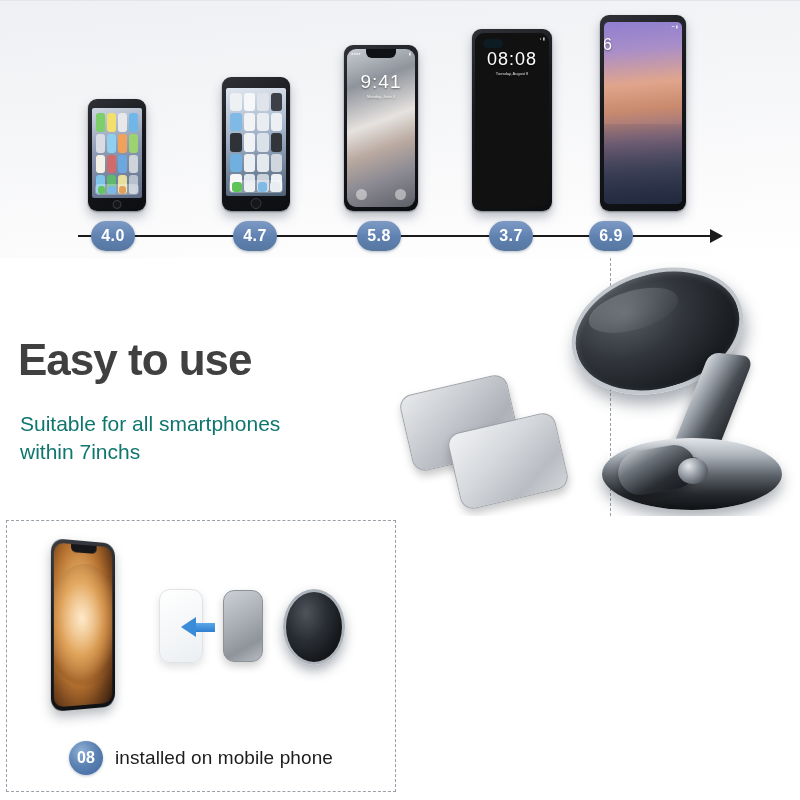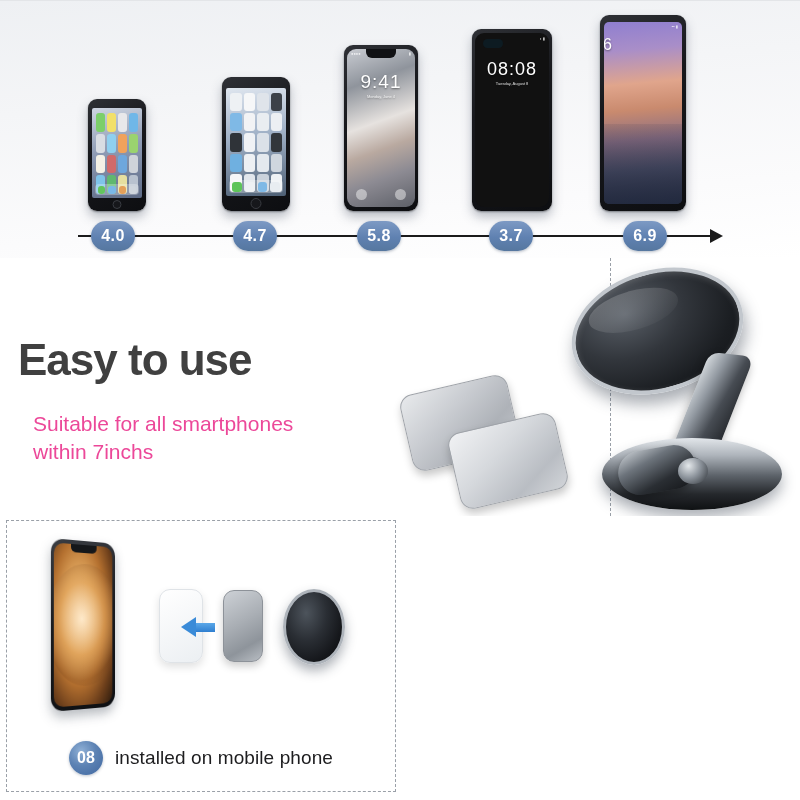--- a/index.html
+++ b/index.html
@@ -86,22 +86,22 @@
   .mid-divider {
     position:absolute; left:610px; top:0; width:0; height:258px;
     border-left:1px dashed #9aa0a8;
   }
   .headline {
     position:absolute; left:18px; top:80px;
     font-size:44px; line-height:1; font-weight:700; letter-spacing:-1px;
     color:#404040;
   }
   .subline {
-    position:absolute; left:33px; top:152px; width:360px;
-    font-size:21px; line-height:1.32; color:#ec4899; font-weight:400;
+    position:absolute; left:20px; top:152px; width:360px;
+    font-size:21px; line-height:1.32; color:#0f766e; font-weight:400;
   }
 
   
   .plates { position:absolute; left:405px; top:378px; width:175px; height:130px; }
   .plate {
     position:absolute; width:110px; height:78px; border-radius:13px;
     background:linear-gradient(145deg,#e8eaec 0%,#c9ccd1 38%,#aeb2b8 70%,#c6c9ce 100%);
     border:1px solid #9fa3a9;
     box-shadow:0 5px 8px rgba(0,0,0,.22);
   }
@@ -351,21 +351,21 @@
       </div>
 
       <div class="phone" style="left:472px;width:80px;height:182px;">
         <div class="body">
           <div class="screen" style="left:3px;right:3px;top:4px;bottom:4px;border-radius:9px;background:linear-gradient(170deg,#16b6e0 0%,#2fc3e8 26%,#7fd0d8 44%,#f0a martial;background:linear-gradient(170deg,#16b6e0 0%,#35c4e6 28%,#8fcfd6 46%,#f3b05a 66%,#e8893f 82%,#b85f2c 100%);">
             <div class="punch" style="left:8px;top:6px;width:20px;height:9px;"></div>
             <div class="statusbar" style="font-size:4px;height:10px;">
                 <span></span>
                 <span>◗ ▮</span>
               </div>
-            <div class="clock" style="top:26px;font-size:18px;">
+            <div class="clock" style="top:16px;font-size:18px;">
               <span>08:08</span>
               <span class="sub">Tuesday, August 8</span>
             </div>
           </div>
         </div>
       </div>
 
       <div class="phone" style="left:600px;width:86px;height:196px;">
         <div class="body">
           <div class="screen" style="left:4px;right:4px;top:7px;bottom:7px;border-radius:5px;background:linear-gradient(175deg,#8f7fd0 0%,#a98ec8 16%,#e0a58c 34%,#c98a6e 48%,#8c6f84 64%,#55566e 80%,#2e3446 100%);">
@@ -384,21 +384,21 @@
 
     </div>
 
     <div class="timeline">
       <div class="tl-line"></div>
       <div class="tl-arrow"></div>
       <div class="tl-badge" style="left:113px;">4.0</div>
       <div class="tl-badge" style="left:255px;">4.7</div>
       <div class="tl-badge" style="left:379px;">5.8</div>
       <div class="tl-badge" style="left:511px;">3.7</div>
-      <div class="tl-badge" style="left:645px;">6.9</div>
+      <div class="tl-badge" style="left:611px;">6.9</div>
     </div>
   </div>
 
   <div class="middle">
     <div class="mid-divider"></div>
 
     <div class="headline">Easy to use</div>
     <div class="subline">
       <span>Suitable for all smartphones</span><br>
       <span>within 7inchs</span>

